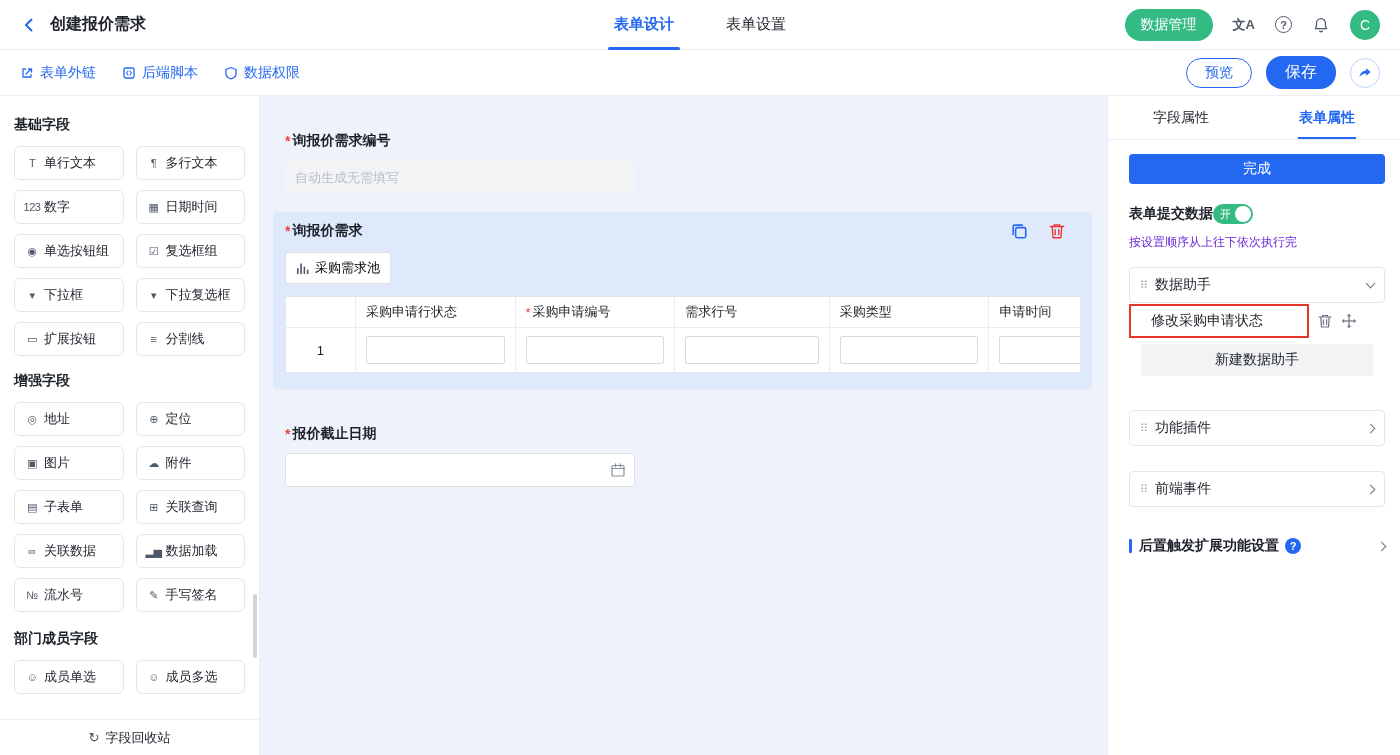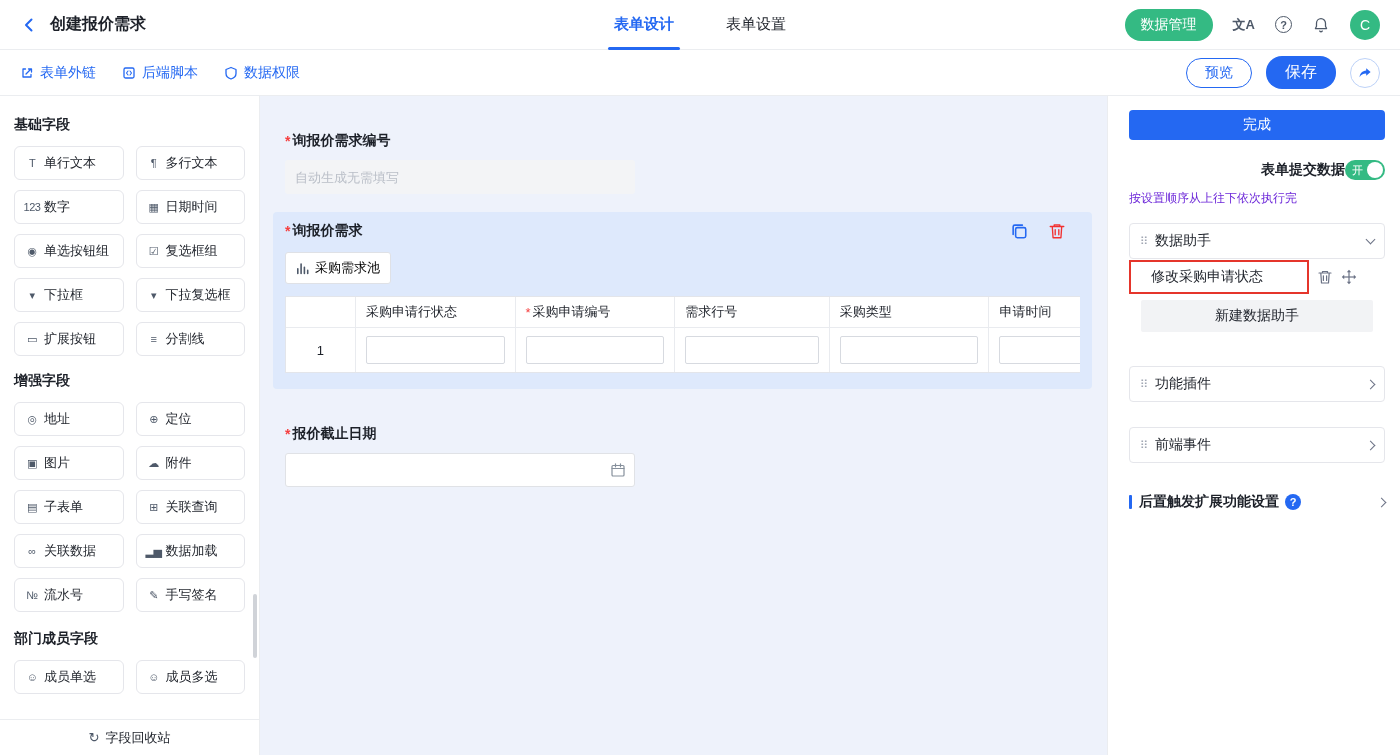--- a/index.html
+++ b/index.html
@@ -75,21 +75,21 @@
   .cal{position:absolute;right:9px;top:9px;display:flex;cursor:pointer}
 
   
   .rpanel{width:293px;background:#fff;border-left:1px solid #ebedf0;flex-shrink:0;display:flex;flex-direction:column}
   .ptabs{display:flex;height:44px;border-bottom:1px solid #ebedf0;flex-shrink:0}
   .ptab{flex:1;display:flex;align-items:center;justify-content:center;font-size:14px;cursor:pointer;position:relative;color:#1d2129}
   .ptab.active{color:#2468f2;font-weight:600}
   .ptab.active::after{content:"";position:absolute;bottom:0;left:50%;transform:translateX(-50%);width:58px;height:2px;background:#2468f2}
   .pbody{padding:14px 15px 0 21px;flex:1}
   .done{width:100%;height:30px;background:#2468f2;color:#fff;border:none;border-radius:4px;font-size:14px;cursor:pointer}
-  .subrow{margin-top:20px;display:flex;align-items:center;justify-content:flex-end}
+  .subrow{margin-top:20px;display:flex;align-items:center;justify-content:flex-start}
   .sublabel{font-size:14px;font-weight:600}
   .switch{width:40px;height:20px;border-radius:10px;background:#34ba83;position:relative;cursor:pointer;flex-shrink:0}
   .switch .on{position:absolute;left:7px;top:3px;color:#fff;font-size:11px;line-height:14px}
   .switch .knob{position:absolute;right:2px;top:2px;width:16px;height:16px;border-radius:50%;background:#fff}
   .hint{margin-top:10px;font-size:12px;color:#6d28d9}
   .card{margin-top:16px;height:36px;border:1px solid #e5e6eb;border-radius:4px;display:flex;align-items:center;padding:0 10px;cursor:pointer}
   .drag{color:#a1a7b3;font-size:11px;margin-right:7px}
   .clabel{font-size:14px}
   .chev{margin-left:auto;width:7px;height:7px;border-right:1.5px solid #6b7285;border-bottom:1.5px solid #6b7285;flex-shrink:0}
   .chev.down{transform:rotate(45deg);margin-top:-3px}
@@ -375,20 +375,28 @@
                 <rect x="2" y="3.5" width="12" height="10.5" rx="1" stroke="#86909c" fill="none" stroke-width="1.2"></rect>
                 <path d="M2 6.5h12M5.5 1.8v3M10.5 1.8v3" stroke="#86909c" stroke-width="1.2" stroke-linecap="round"></path>
               </svg>
           </span>
         </div>
       </div>
 
     </section>
 
     <aside class="rpanel">
+      <div class="ptabs">
+        <div class="ptab">
+            <span>字段属性</span>
+          </div>
+        <div class="ptab active">
+            <span>表单属性</span>
+          </div>
+      </div>
       <div class="pbody">
         <button class="done">完成</button>
 
         <div class="subrow">
           <span class="sublabel">表单提交数据</span>
           <span class="switch">
             <span class="on">开</span>
             <span class="knob"></span>
           </span>
         </div>

